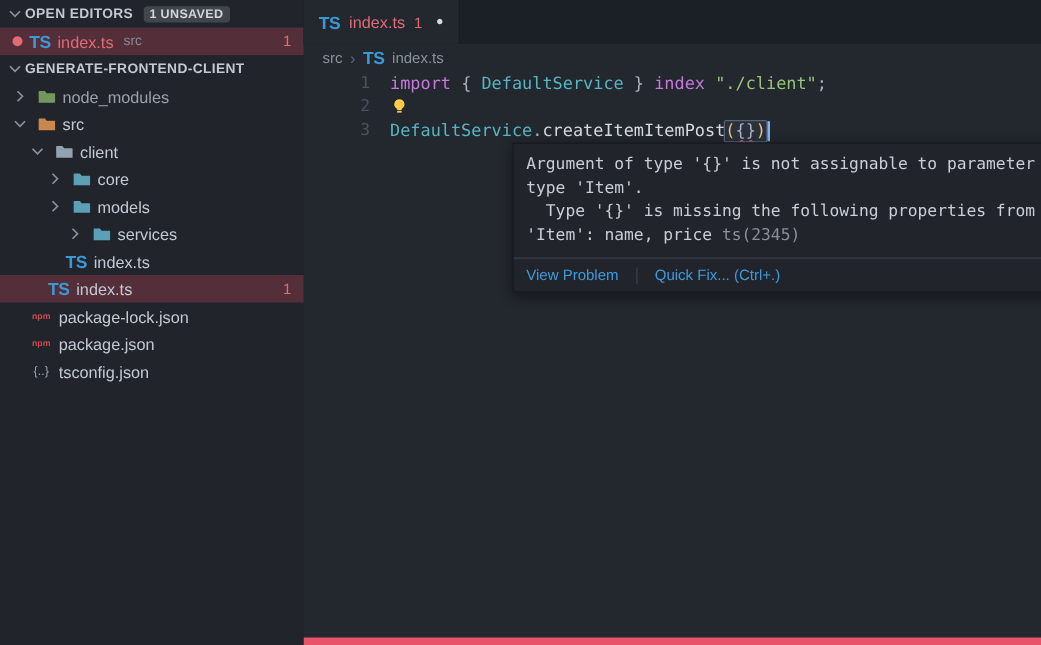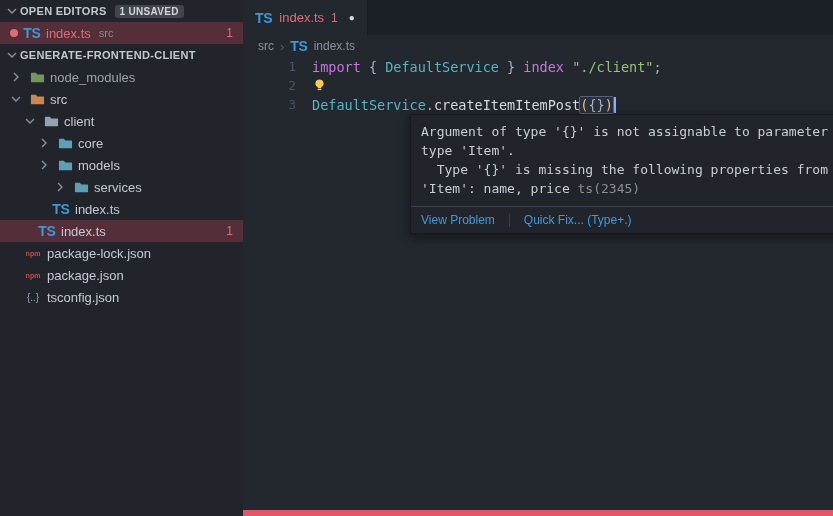--- a/index.html
+++ b/index.html
@@ -244,18 +244,18 @@
   <div class="hover-popup">
     <div class="hover-body" id="hover-lines">
         <div class="hover-line">Argument of type '{}' is not assignable to parameter of</div>
         <div class="hover-line">type 'Item'.</div>
         <div class="hover-line">  Type '{}' is missing the following properties from type</div>
         <div class="hover-line"><span>'Item': name, price </span><span class="hover-code">ts(2345)</span></div>
       </div>
     <div class="hover-actions">
       <a class="hover-link">View Problem</a>
       <span class="action-sep"></span>
-      <a class="hover-link">Quick Fix... (Type+.)</a>
+      <a class="hover-link">Quick Fix... (Ctrl+.)</a>
     </div>
   </div>
 
   <div class="status-strip"></div>
 </div>
 
 </body></html>

